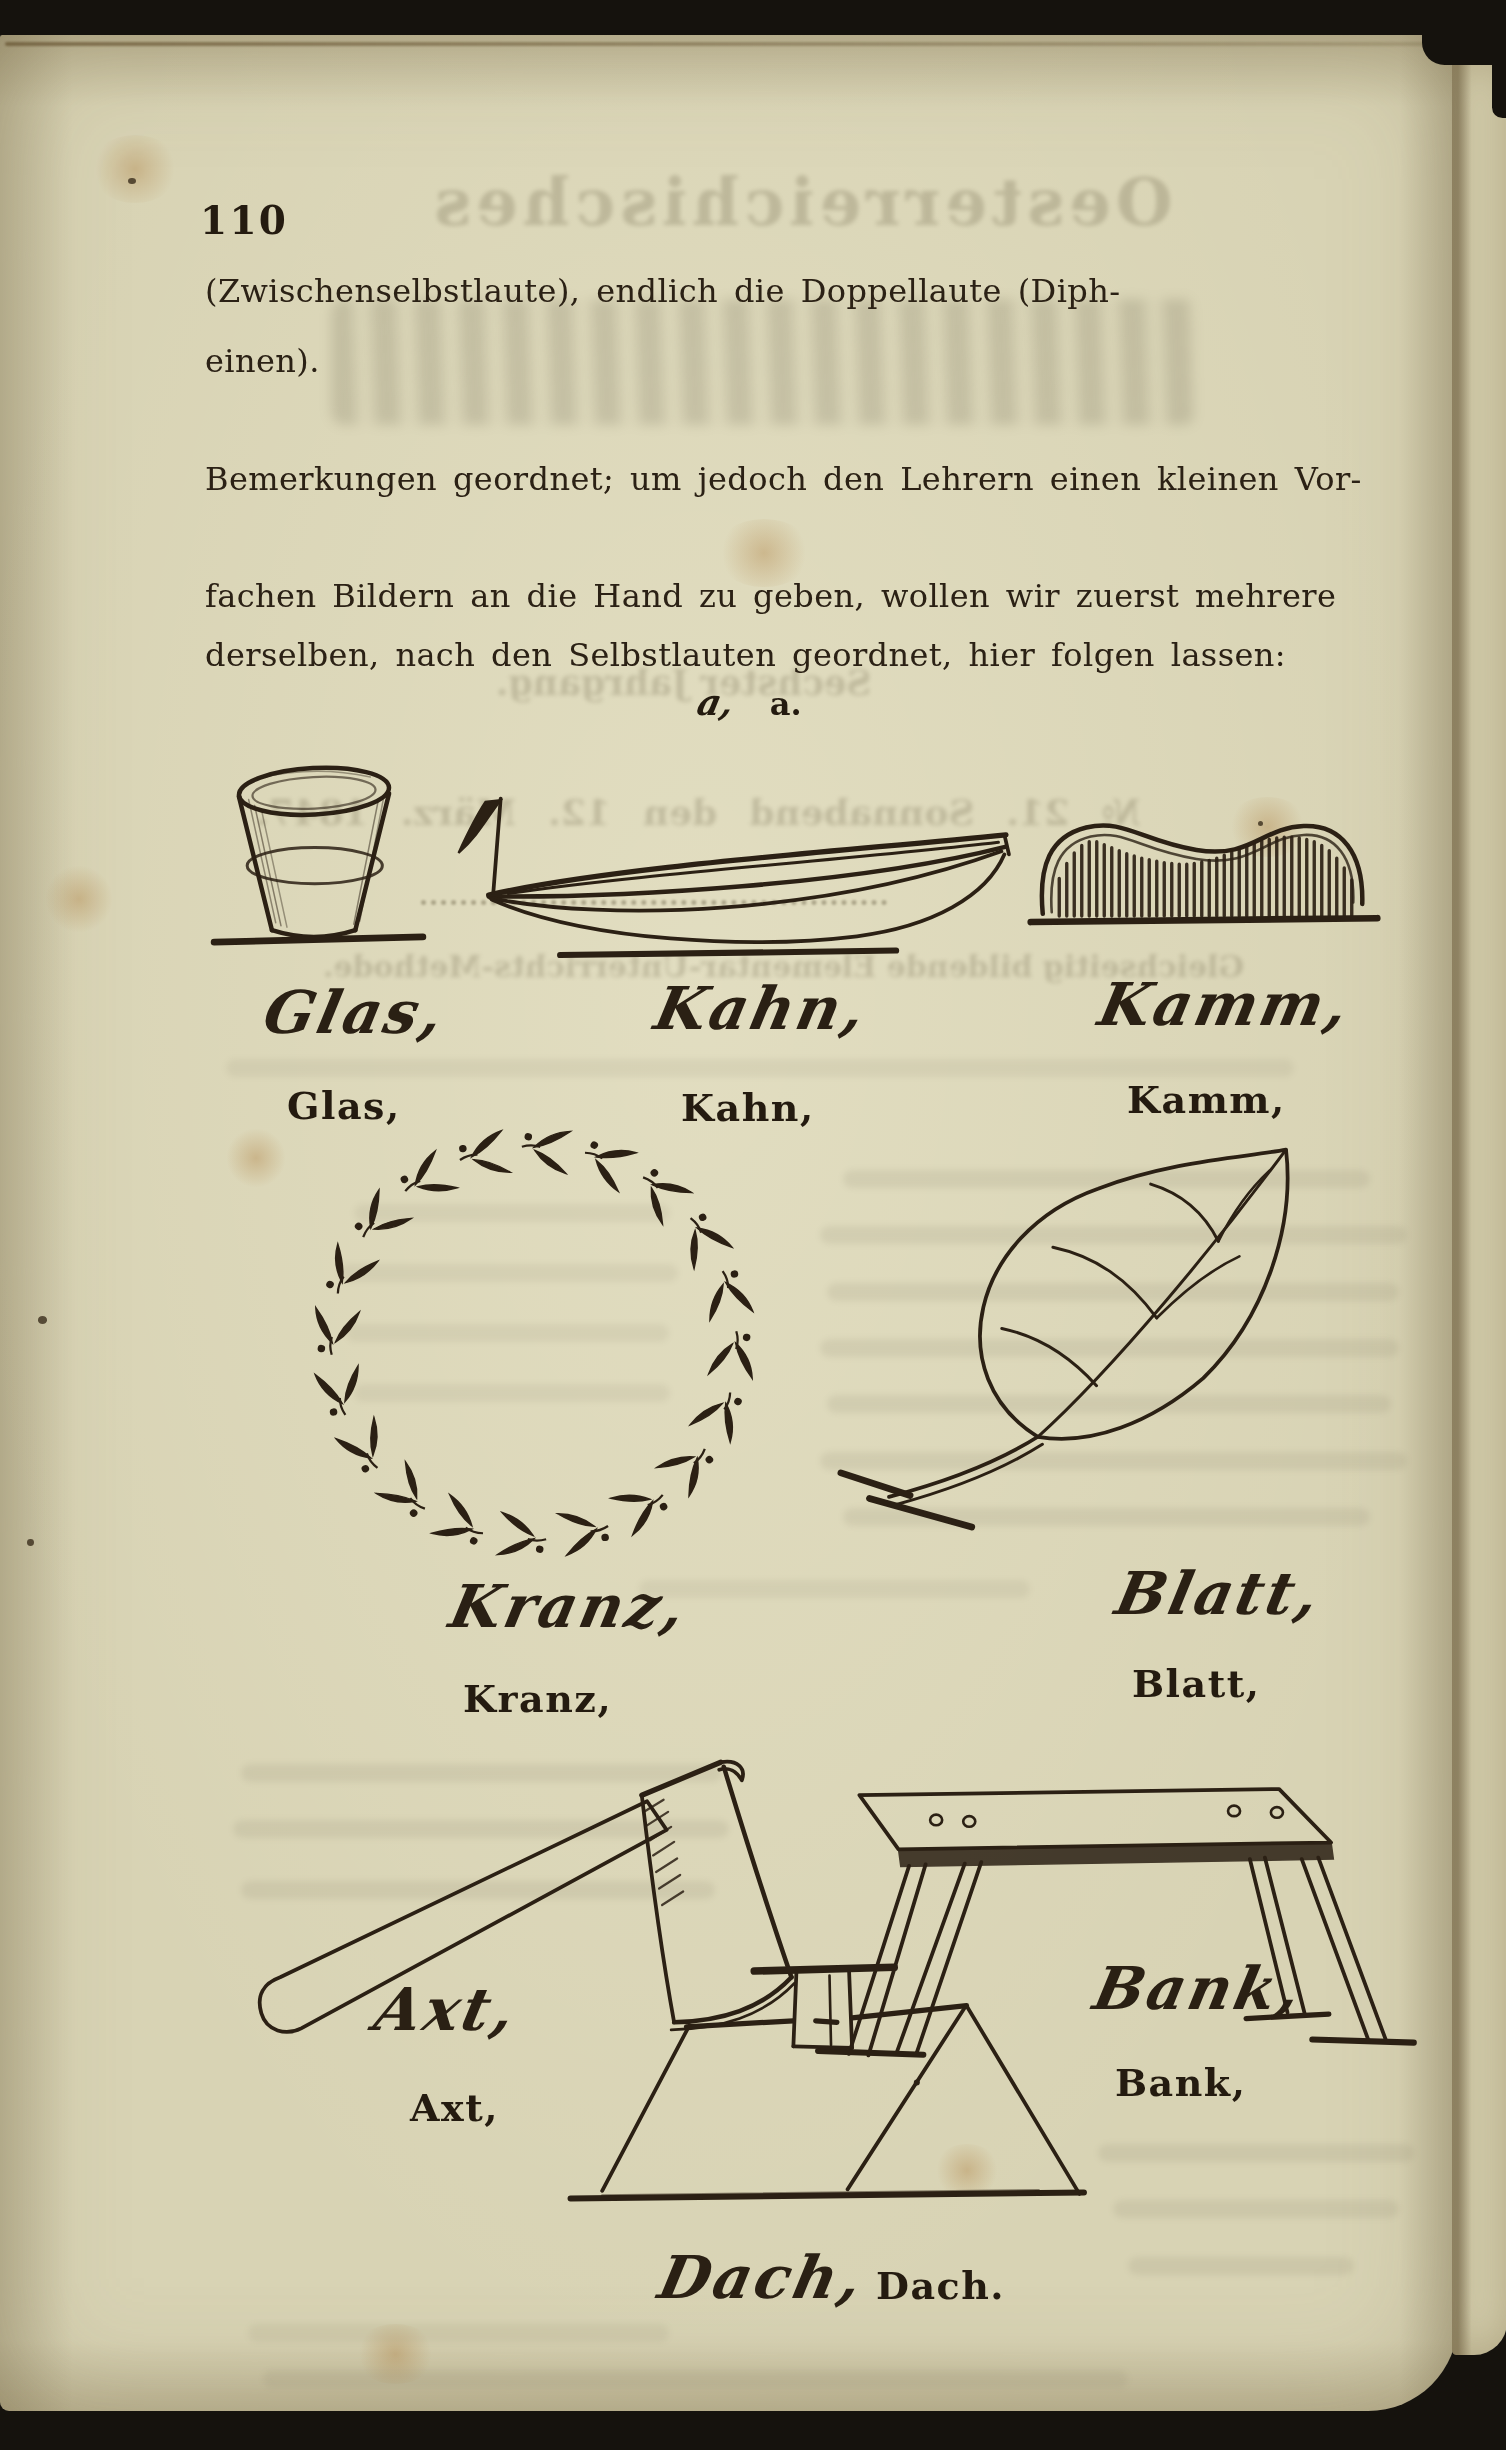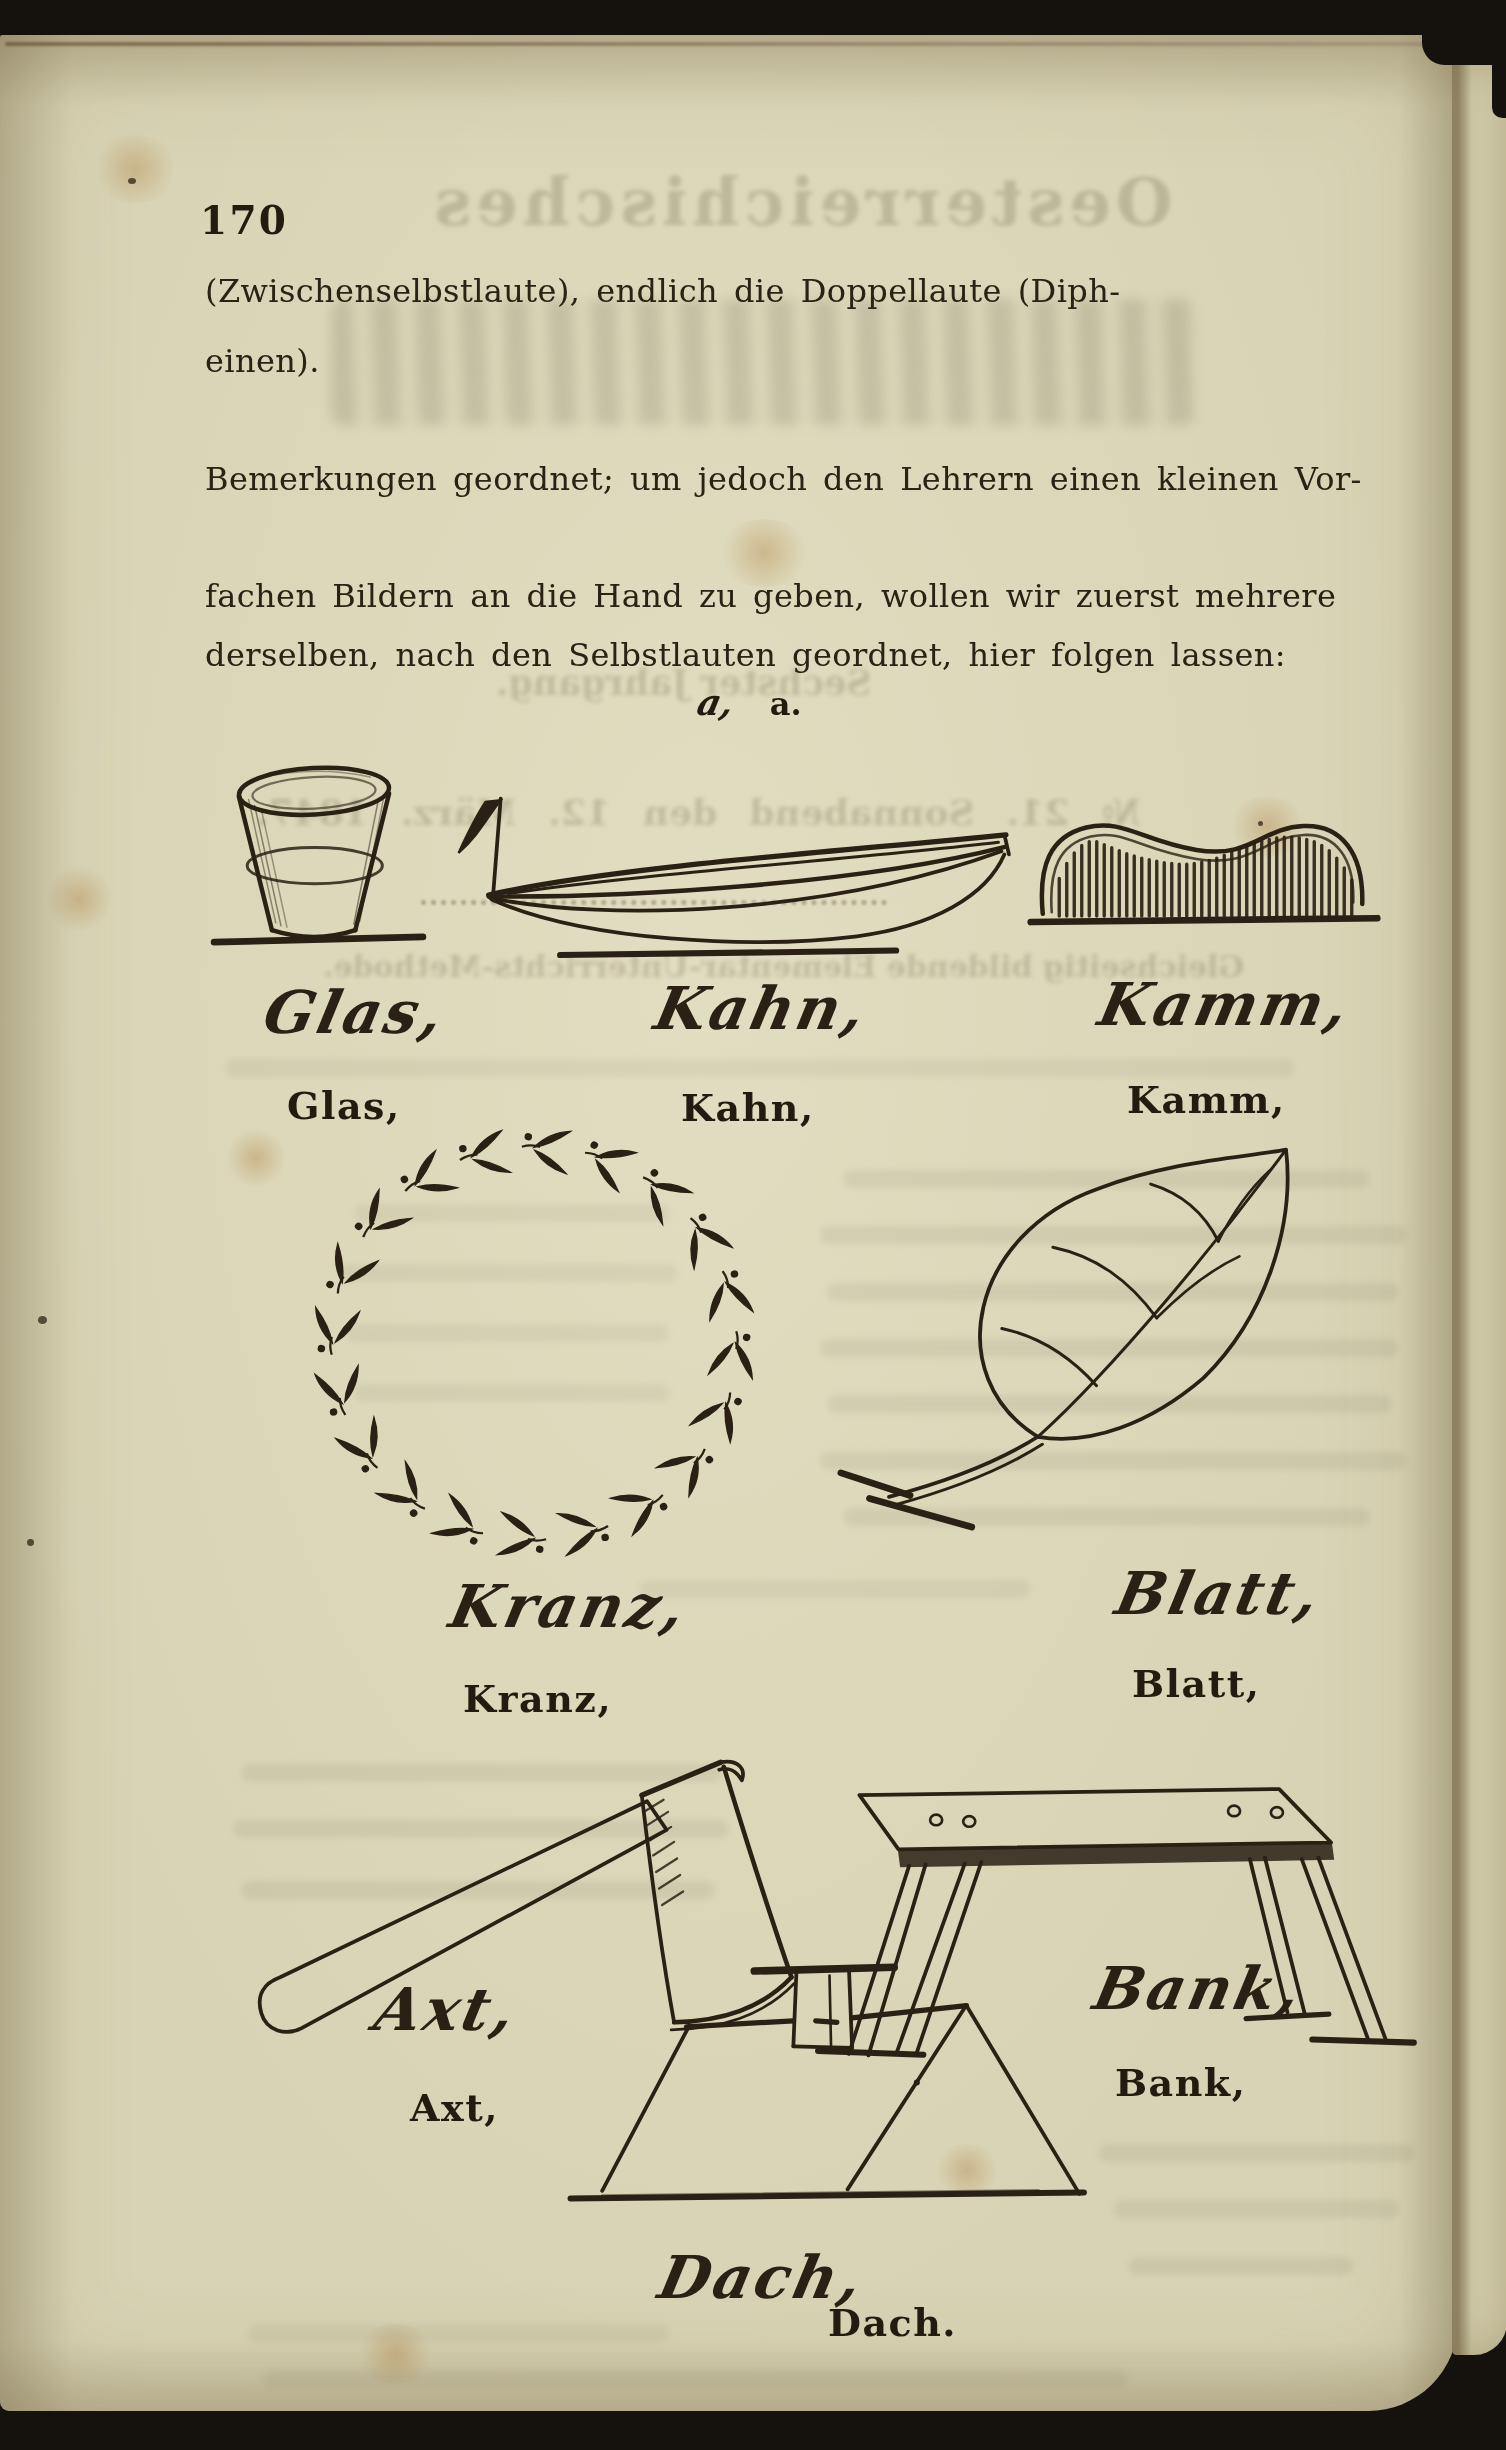--- a/index.html
+++ b/index.html
@@ -93,21 +93,21 @@
   <div class="fox" style="left:1226px;top:797px;width:83px;height:60px;"></div>
   <div class="fox" style="left:226px;top:1128px;width:60px;height:60px;"></div>
   <div class="fox" style="left:933px;top:2144px;width:68px;height:53px;"></div>
   <div class="fox" style="left:354px;top:2324px;width:83px;height:60px;"></div>
   <div class="fox" style="left:715px;top:519px;width:98px;height:68px;"></div>
   <div class="speck" style="left:128px;top:178px;width:7.5px;height:6px;"></div>
   <div class="speck" style="left:38px;top:1316px;width:9px;height:7.5px;"></div>
   <div class="speck" style="left:27px;top:1539px;width:6.8px;height:6.8px;"></div>
   <div class="speck" style="left:1258px;top:821px;width:5.3px;height:5.3px;"></div>
 
-  <div class="pagenum" style="left:200px;top:197px;">170</div>
+  <div class="pagenum" style="left:200px;top:197px;">110</div>
 
   <div class="bodyline" style="left:205px;top:272px;">(Zwischenselbstlaute), endlich die Doppellaute (Diph-</div>
   <div class="bodyline" style="left:205px;top:342px;">einen).</div>
 
   <div class="bodyline" style="left:205px;top:460px;">Bemerkungen geordnet; um jedoch den Lehrern einen kleinen Vor-</div>
   <div class="bodyline" style="left:205px;top:636px;">derselben, nach den Selbstlauten geordnet, hier folgen lassen:</div>
   <div class="bodyline" style="left:205px;top:577px;">fachen Bildern an die Hand zu geben, wollen wir zuerst mehrere</div>
 
   <div class="heading" style="left:698px;top:681px;">
     <span class="hs">a,</span>
@@ -271,16 +271,16 @@
       <path class="ink" d="M176 92 L60 312" stroke-width="5"></path>
       <path class="ink" d="M542 68 L386 310" stroke-width="5"></path>
       <path class="ink" d="M544 66 L694 316" stroke-width="5"></path>
       <circle cx="478" cy="168" r="4" fill="#2b2014"></circle>
       <path class="ink" d="M18 322 L700 314" stroke-width="8"></path>
       <path class="ink" d="M60 318 L640 311" stroke-width="3" opacity=".5"></path>
     </svg>
   </div>
 
   <div class="cursive" style="left:660px;top:2243px;">Dach,</div>
-  <div class="fraktur" style="left:828px;top:2263px;margin-top:37px;">Dach.</div>
+  <div class="fraktur" style="left:876px;top:2263px;">Dach.</div>
 
 </div>
 
 
 </body></html>

